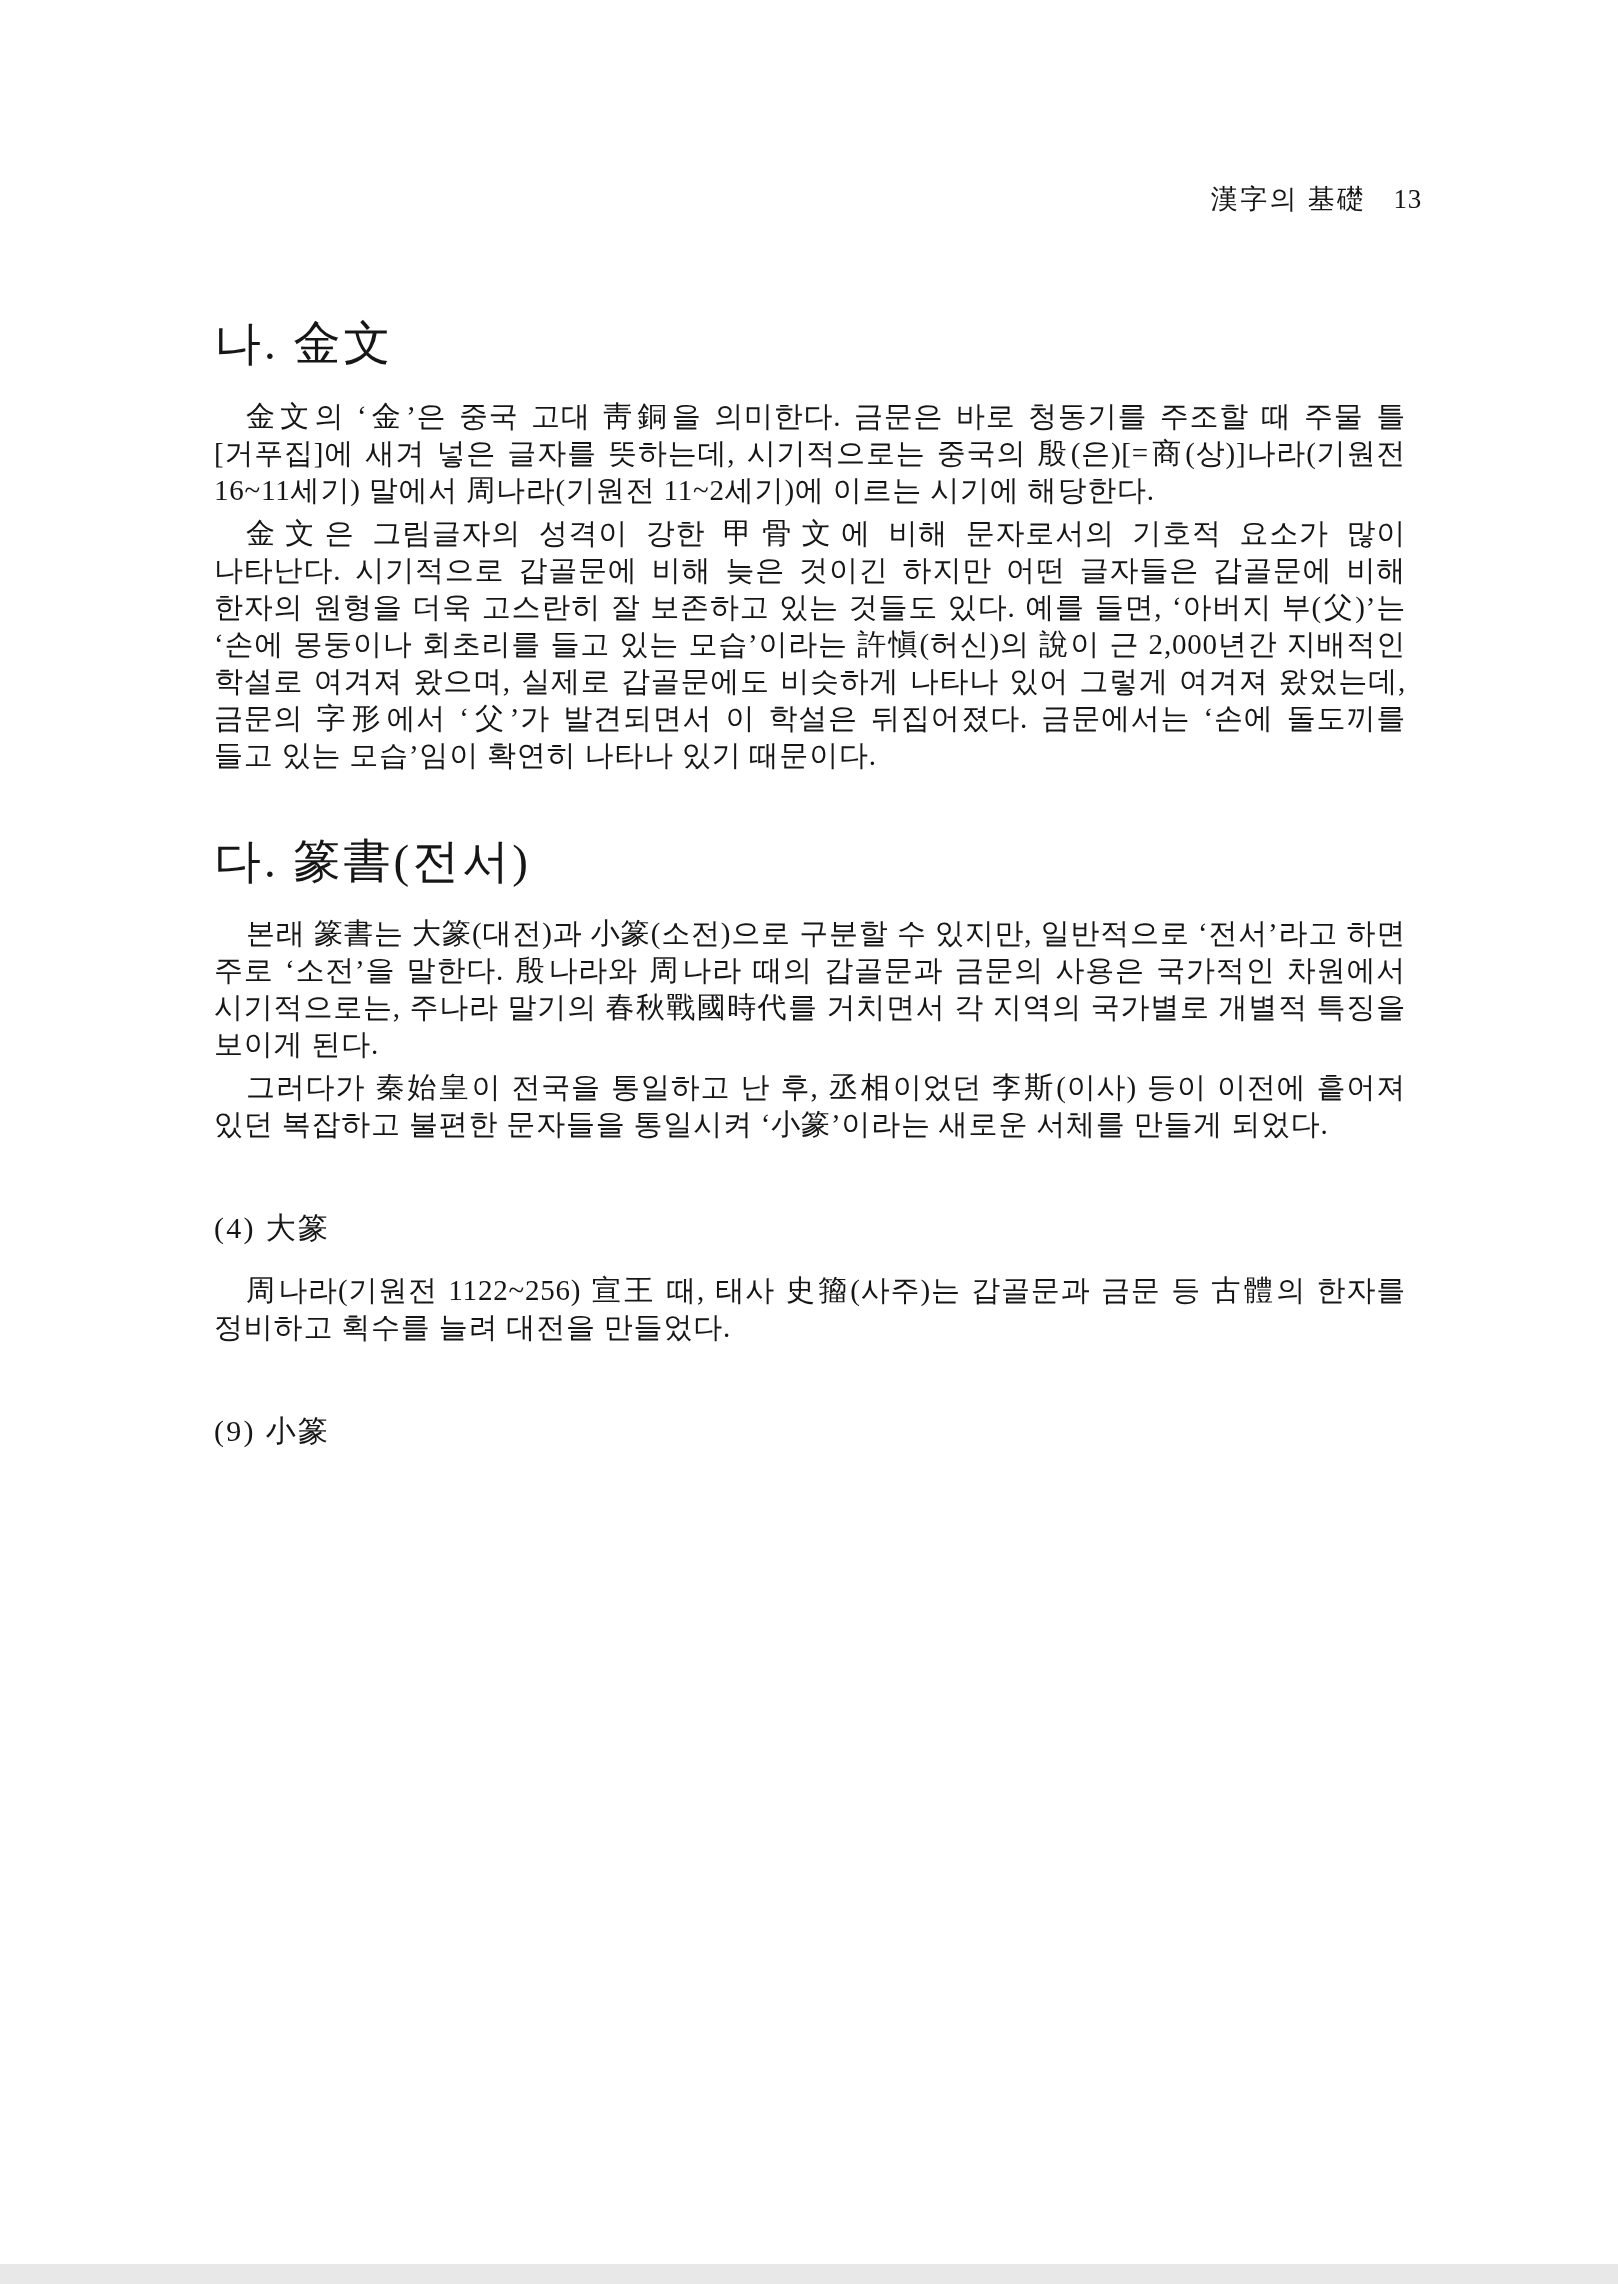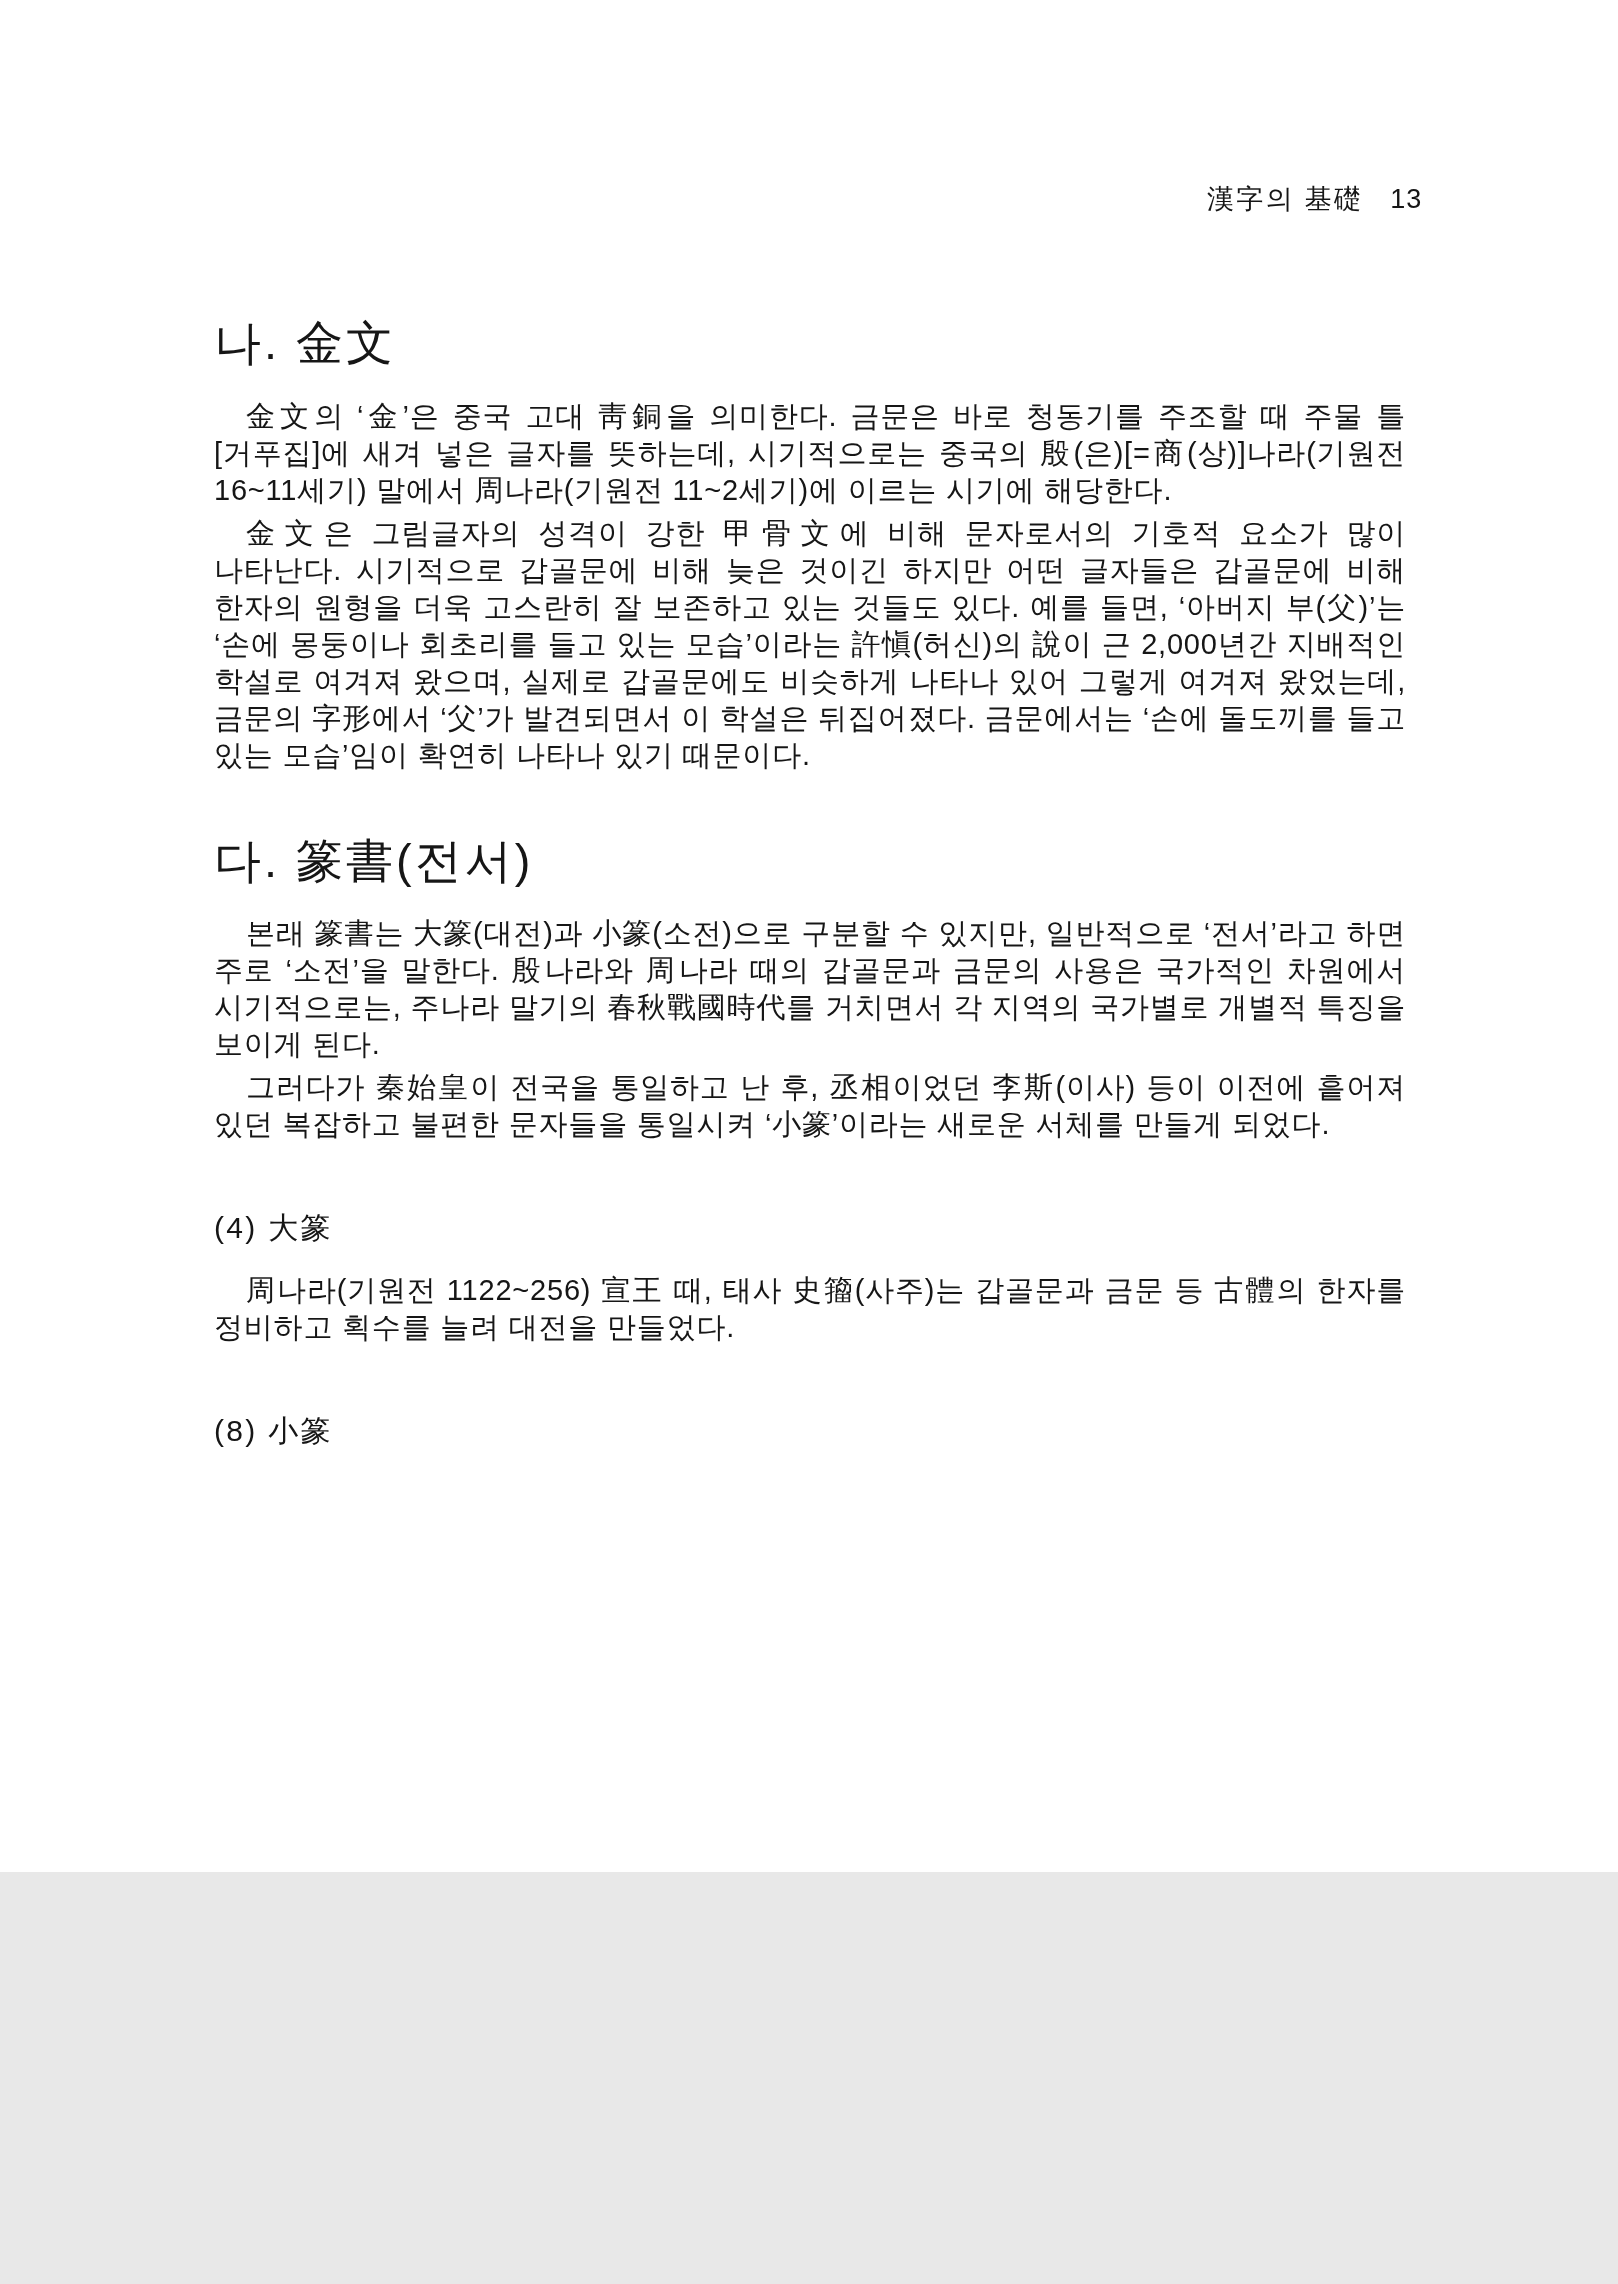--- a/index.html
+++ b/index.html
@@ -3,25 +3,25 @@
 <meta charset="utf-8">
 <style>
   html, body {
     margin: 0;
     padding: 0;
     background: #e8e8e8;
   }
   .page {
     position: relative;
     width: 1618px;
-    height: 1872px;
+    height: 2264px;
     margin: 0 auto;
     background: #ffffff;
     color: #161616;
-    font-family: Liberation Sans, sans-serif;
+    font-family: Liberation Serif, serif;
     overflow: hidden;
   }
   .running-header {
     position: absolute;
     top: 181px;
     left: 214px;
     width: 1208px;
     text-align: right;
     font-size: 27px;
     letter-spacing: 2.3px;
@@ -77,17 +77,17 @@
     <p class="para">金文의 ‘金’은 중국 고대 靑銅을 의미한다. 금문은 바로 청동기를 주조할 때 주물 틀[거푸집]에 새겨 넣은 글자를 뜻하는데, 시기적으로는 중국의 殷(은)[=商(상)]나라(기원전 16~11세기) 말에서 周나라(기원전 11~2세기)에 이르는 시기에 해당한다.</p>
     <p class="para">金文은 그림글자의 성격이 강한 甲骨文에 비해 문자로서의 기호적 요소가 많이 나타난다. 시기적으로 갑골문에 비해 늦은 것이긴 하지만 어떤 글자들은 갑골문에 비해 한자의 원형을 더욱 고스란히 잘 보존하고 있는 것들도 있다. 예를 들면, ‘아버지 부(父)’는 ‘손에 몽둥이나 회초리를 들고 있는 모습’이라는 許愼(허신)의 說이 근 2,000년간 지배적인 학설로 여겨져 왔으며, 실제로 갑골문에도 비슷하게 나타나 있어 그렇게 여겨져 왔었는데, 금문의 字形에서 ‘父’가 발견되면서 이 학설은 뒤집어졌다. 금문에서는 ‘손에 돌도끼를 들고 있는 모습’임이 확연히 나타나 있기 때문이다.</p>
 
     <h2 class="sec later">다. 篆書(전서)</h2>
     <p class="para">본래 篆書는 大篆(대전)과 小篆(소전)으로 구분할 수 있지만, 일반적으로 ‘전서’라고 하면 주로 ‘소전’을 말한다. 殷나라와 周나라 때의 갑골문과 금문의 사용은 국가적인 차원에서 시기적으로는, 주나라 말기의 春秋戰國時代를 거치면서 각 지역의 국가별로 개별적 특징을 보이게 된다.</p>
     <p class="para">그러다가 秦始皇이 전국을 통일하고 난 후, 丞相이었던 李斯(이사) 등이 이전에 흩어져 있던 복잡하고 불편한 문자들을 통일시켜 ‘小篆’이라는 새로운 서체를 만들게 되었다.</p>
 
     <h3 class="subsec">(4) 大篆</h3>
     <p class="para">周나라(기원전 1122~256) 宣王 때, 태사 史籀(사주)는 갑골문과 금문 등 古體의 한자를 정비하고 획수를 늘려 대전을 만들었다.</p>
 
-    <h3 class="subsec">(8) 小篆</h3>
+    <h3 class="subsec">(9) 小篆</h3>
 
   </div>
 </div>
 
 
 </body></html>

